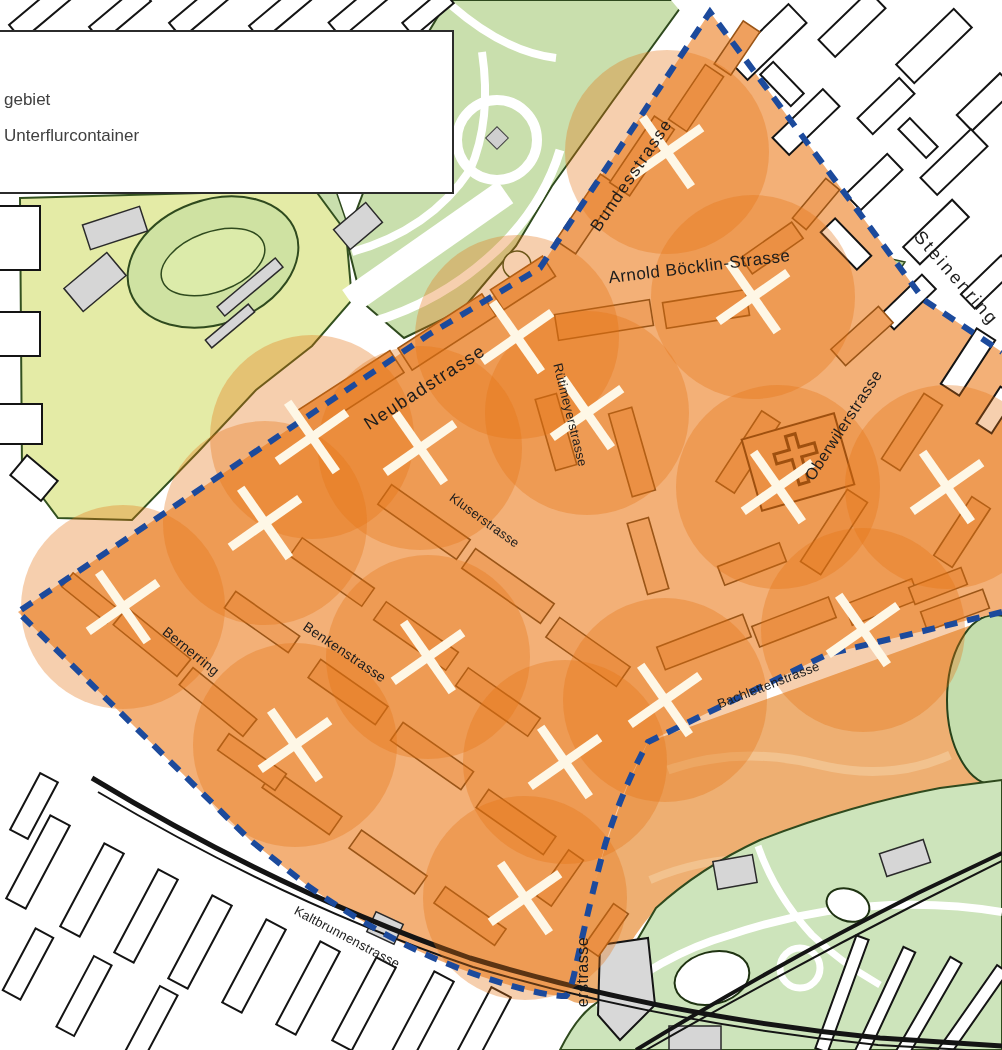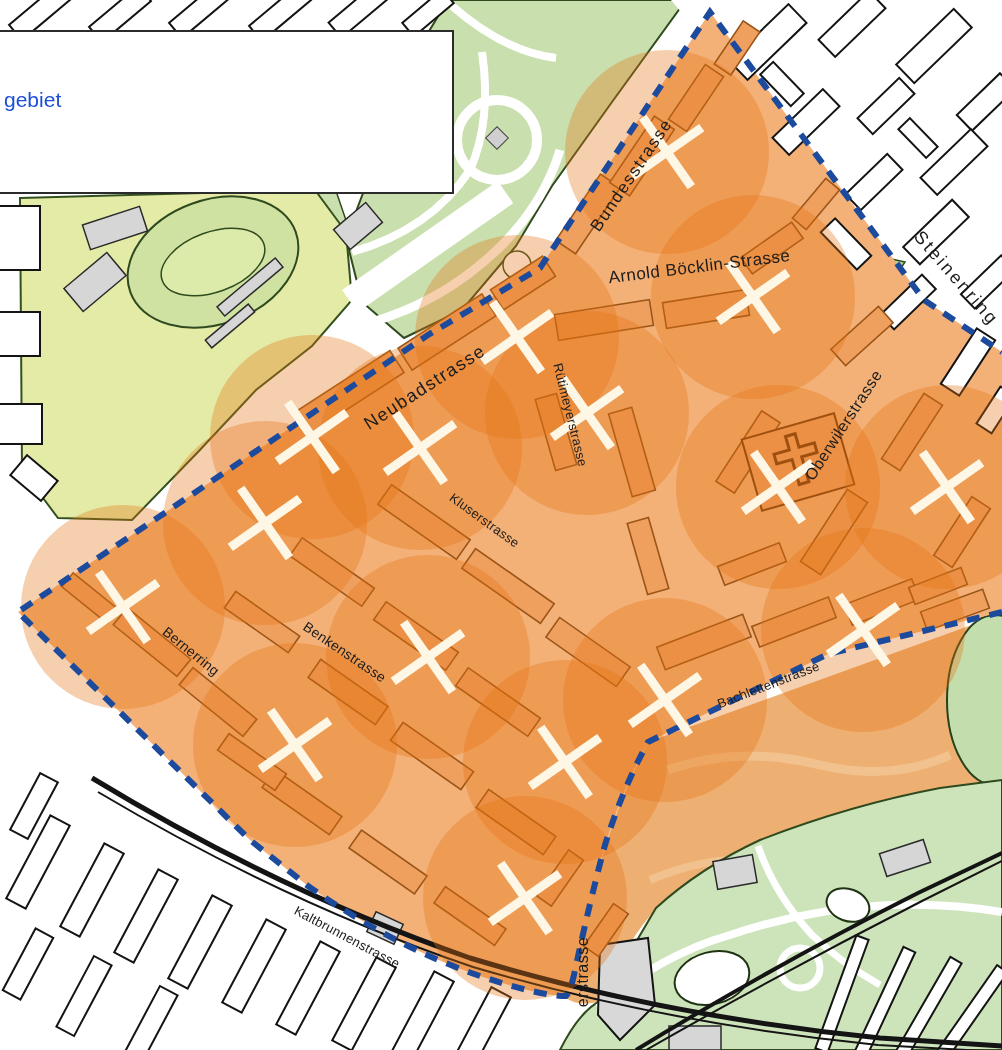--- a/index.html
+++ b/index.html
@@ -2,21 +2,21 @@
 <html><head>
 <meta charset="utf-8">
 <style>
   html,body{margin:0;padding:0;background:#fff;}
   .viewport{position:relative;width:1002px;height:1050px;overflow:hidden;background:#ffffff;
             font-family:"Liberation Sans",sans-serif;}
   #map-svg{position:absolute;left:0;top:0;}
   .street-label{fill:#1c1c1c;font-family:"Liberation Sans",sans-serif;}
   .legend{position:absolute;left:-30px;top:30px;width:484px;height:164px;background:#ffffff;
           border:2px solid #2b2b2b;box-sizing:border-box;padding:50px 0 0 32px;z-index:5;}
-  .legend-row{height:36px;display:flex;align-items:center;font-size:21px;color:#1d4ed8;
+  .legend-row{height:36px;display:flex;align-items:center;font-size:17px;color:#404040;
               white-space:nowrap;overflow:hidden;}
 </style>
 </head>
 <body>
 
 <div class="viewport">
 
 <svg id="map-svg" width="1002" height="1050" viewBox="0 0 1002 1050">
 
   <rect x="0" y="0" width="1002" height="1050" fill="#ffffff"></rect>
@@ -461,14 +461,15 @@
         <text transform="translate(342,656) rotate(34)" text-anchor="middle" font-size="14" letter-spacing="0.3" class="street-label">Benkenstrasse</text>
         <text transform="translate(188,655) rotate(39)" text-anchor="middle" font-size="14" letter-spacing="0.3" class="street-label">Bernerring</text>
         <text transform="translate(770,689) rotate(-21)" text-anchor="middle" font-size="13" letter-spacing="0.3" class="street-label">Bachlettenstrasse</text>
         <text transform="translate(345,941) rotate(28)" text-anchor="middle" font-size="13" letter-spacing="0.3" class="street-label">Kaltbrunnenstrasse</text>
         <text transform="translate(588,972) rotate(-90)" text-anchor="middle" font-size="16" letter-spacing="0.5" class="street-label">erstrasse</text>
       </g>
 </svg>
 
   <div class="legend" id="legend-box">
       <div class="legend-row">gebiet</div>
+      <div class="legend-row">Unterflurcontainer</div>
     </div>
 </div>
 
 </body></html>

